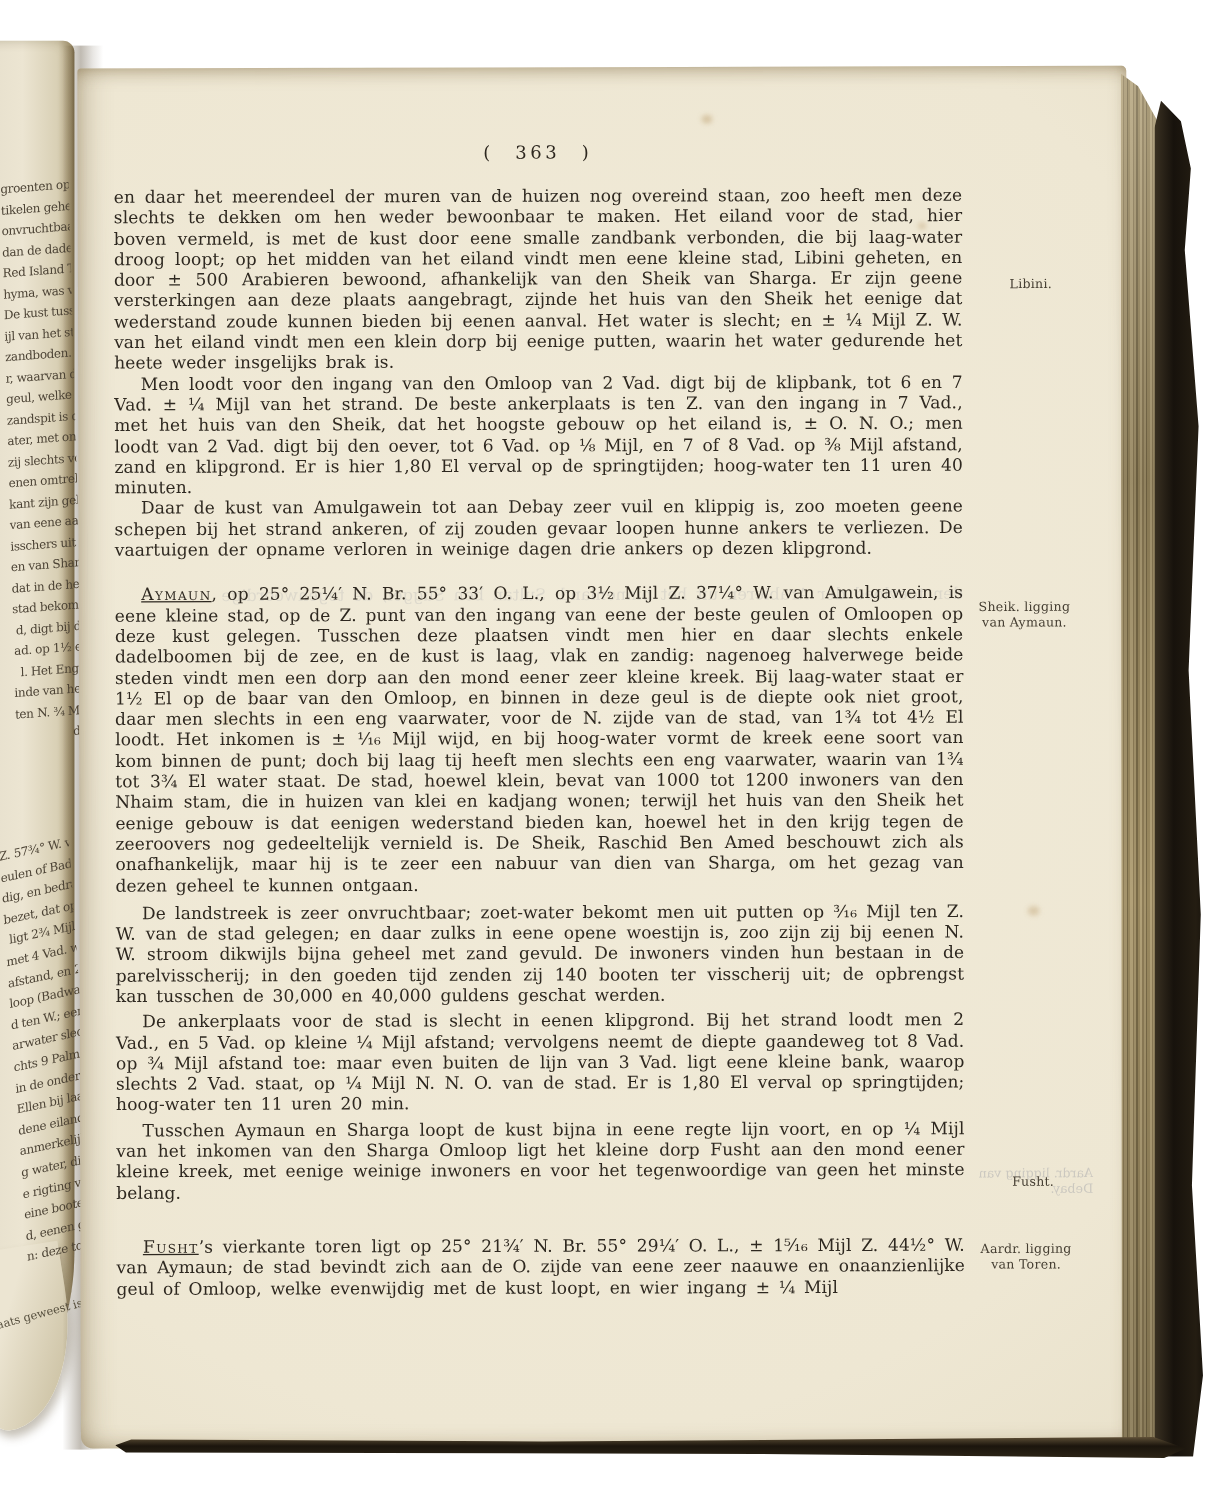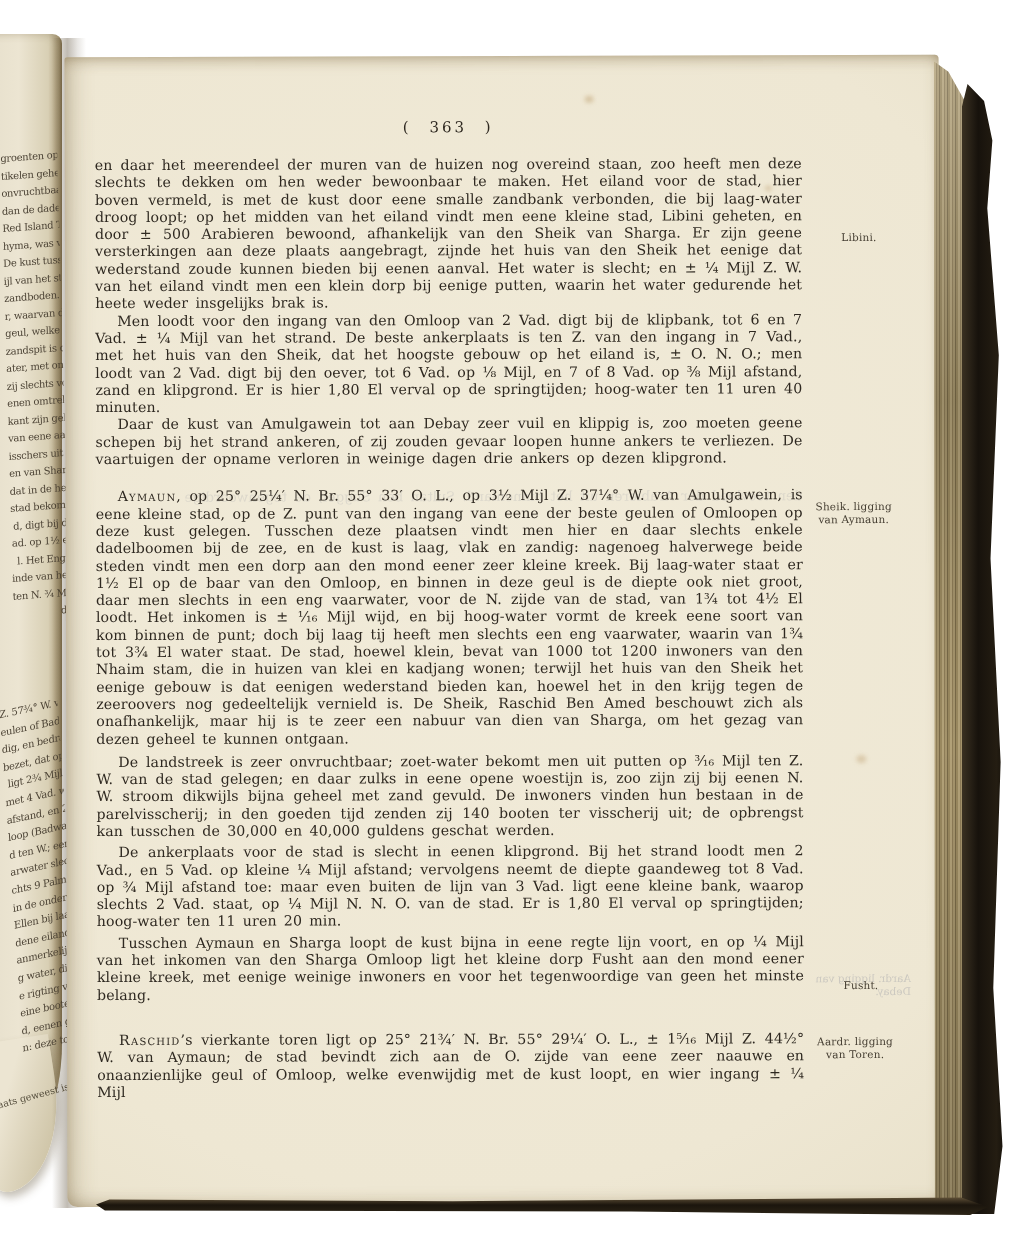--- a/index.html
+++ b/index.html
@@ -67,21 +67,21 @@
     position:absolute;left:30px;top:100px;width:707px;
     font-size:14.2px;line-height:17.3px;color:#2e2820;
     text-align:justify;word-spacing:2.6px;letter-spacing:.1px;
   }
   .text-block p{margin:0;text-indent:22px;}
   .text-block p.no-indent{text-indent:0;}
   .sp-aymaun{margin-top:20px !important;}
   .sp-sm{margin-top:6px !important;}
   .sp-xs{margin-top:4px !important;}
   .sp-sharga{margin-top:28px !important;}
-  .lead{font-variant:small-caps;letter-spacing:1.2px;}
+  .lead{font-variant:small-caps;letter-spacing:1.2px;text-decoration:underline;}
   .note{
     position:absolute;left:740px;width:108px;
     font-size:10.5px;line-height:13px;color:#453e32;letter-spacing:.2px;text-align:center;
   }
   .ghost{
     position:absolute;color:#7d8294;transform:scaleX(-1);
     pointer-events:none;
   }
   .ghost-debay{left:724px;top:917px;width:120px;font-size:10.5px;line-height:13px;opacity:.30;text-align:left;}
   .ghost-line{left:30px;top:432px;width:707px;font-size:13.5px;opacity:.16;text-align:justify;word-spacing:3px;}
@@ -187,21 +187,21 @@
   <div class="spot" style="left:790px;top:700px;width:10px;height:8px;background:rgba(170,130,70,.30);"></div>
 
   <div class="text-block">
     <p class="no-indent"><span class="lead"></span><span>en daar het meerendeel der muren van de huizen nog overeind staan, zoo heeft men deze slechts te dekken om hen weder bewoonbaar te maken. Het eiland voor de stad, hier boven vermeld, is met de kust door eene smalle zandbank verbonden, die bij laag-water droog loopt; op het midden van het eiland vindt men eene kleine stad, Libini geheten, en door ± 500 Arabieren bewoond, afhankelijk van den Sheik van Sharga. Er zijn geene versterkingen aan deze plaats aangebragt, zijnde het huis van den Sheik het eenige dat wederstand zoude kunnen bieden bij eenen aanval. Het water is slecht; en ± ¼ Mijl Z. W. van het eiland vindt men een klein dorp bij eenige putten, waarin het water gedurende het heete weder insgelijks brak is.</span></p>
     <p><span class="lead"></span><span>Men loodt voor den ingang van den Omloop van 2 Vad. digt bij de klipbank, tot 6 en 7 Vad. ± ¼ Mijl van het strand. De beste ankerplaats is ten Z. van den ingang in 7 Vad., met het huis van den Sheik, dat het hoogste gebouw op het eiland is, ± O. N. O.; men loodt van 2 Vad. digt bij den oever, tot 6 Vad. op ⅛ Mijl, en 7 of 8 Vad. op ⅜ Mijl afstand, zand en klipgrond. Er is hier 1,80 El verval op de springtijden; hoog-water ten 11 uren 40 minuten.</span></p>
     <p><span class="lead"></span><span>Daar de kust van Amulgawein tot aan Debay zeer vuil en klippig is, zoo moeten geene schepen bij het strand ankeren, of zij zouden gevaar loopen hunne ankers te verliezen. De vaartuigen der opname verloren in weinige dagen drie ankers op dezen klipgrond.</span></p>
     <p class="sp-aymaun"><span class="lead">Aymaun</span><span>, op 25° 25¼′ N. Br. 55° 33′ O. L., op 3½ Mijl Z. 37¼° W. van Amulgawein, is eene kleine stad, op de Z. punt van den ingang van eene der beste geulen of Omloopen op deze kust gelegen. Tusschen deze plaatsen vindt men hier en daar slechts enkele dadelboomen bij de zee, en de kust is laag, vlak en zandig: nagenoeg halverwege beide steden vindt men een dorp aan den mond eener zeer kleine kreek. Bij laag-water staat er 1½ El op de baar van den Omloop, en binnen in deze geul is de diepte ook niet groot, daar men slechts in een eng vaarwater, voor de N. zijde van de stad, van 1¾ tot 4½ El loodt. Het inkomen is ± ¹⁄₁₆ Mijl wijd, en bij hoog-water vormt de kreek eene soort van kom binnen de punt; doch bij laag tij heeft men slechts een eng vaarwater, waarin van 1¾ tot 3¾ El water staat. De stad, hoewel klein, bevat van 1000 tot 1200 inwoners van den Nhaim stam, die in huizen van klei en kadjang wonen; terwijl het huis van den Sheik het eenige gebouw is dat eenigen wederstand bieden kan, hoewel het in den krijg tegen de zeeroovers nog gedeeltelijk vernield is. De Sheik, Raschid Ben Amed beschouwt zich als onafhankelijk, maar hij is te zeer een nabuur van dien van Sharga, om het gezag van dezen geheel te kunnen ontgaan.</span></p>
     <p class="sp-sm"><span class="lead"></span><span>De landstreek is zeer onvruchtbaar; zoet-water bekomt men uit putten op ³⁄₁₆ Mijl ten Z. W. van de stad gelegen; en daar zulks in eene opene woestijn is, zoo zijn zij bij eenen N. W. stroom dikwijls bijna geheel met zand gevuld. De inwoners vinden hun bestaan in de parelvisscherij; in den goeden tijd zenden zij 140 booten ter visscherij uit; de opbrengst kan tusschen de 30,000 en 40,000 guldens geschat werden.</span></p>
     <p class="sp-xs"><span class="lead"></span><span>De ankerplaats voor de stad is slecht in eenen klipgrond. Bij het strand loodt men 2 Vad., en 5 Vad. op kleine ¼ Mijl afstand; vervolgens neemt de diepte gaandeweg tot 8 Vad. op ¾ Mijl afstand toe: maar even buiten de lijn van 3 Vad. ligt eene kleine bank, waarop slechts 2 Vad. staat, op ¼ Mijl N. N. O. van de stad. Er is 1,80 El verval op springtijden; hoog-water ten 11 uren 20 min.</span></p>
     <p class="sp-xs"><span class="lead"></span><span>Tusschen Aymaun en Sharga loopt de kust bijna in eene regte lijn voort, en op ¼ Mijl van het inkomen van den Sharga Omloop ligt het kleine dorp Fusht aan den mond eener kleine kreek, met eenige weinige inwoners en voor het tegenwoordige van geen het minste belang.</span></p>
-    <p class="sp-sharga"><span class="lead">Raschid</span><span>’s vierkante toren ligt op 25° 21¾′ N. Br. 55° 29¼′ O. L., ± 1⁵⁄₁₆ Mijl Z. 44½° W. van Aymaun; de stad bevindt zich aan de O. zijde van eene zeer naauwe en onaanzienlijke geul of Omloop, welke evenwijdig met de kust loopt, en wier ingang ± ¼ Mijl</span></p>
+    <p class="sp-sharga"><span class="lead">Fusht</span><span>’s vierkante toren ligt op 25° 21¾′ N. Br. 55° 29¼′ O. L., ± 1⁵⁄₁₆ Mijl Z. 44½° W. van Aymaun; de stad bevindt zich aan de O. zijde van eene zeer naauwe en onaanzienlijke geul of Omloop, welke evenwijdig met de kust loopt, en wier ingang ± ¼ Mijl</span></p>
   </div>
 
   <div class="note" style="top:176px;">Libini.</div>
   <div class="note" style="top:445px;width:96px;">Sheik. ligging van Aymaun.</div>
   <div class="note" style="top:888px;margin-top:36px;">Fusht.</div>
   <div class="note" style="top:980px;width:96px;">Aardr. ligging van Toren.</div>
 
 </div>
 
 <div class="fore-edge"></div>

